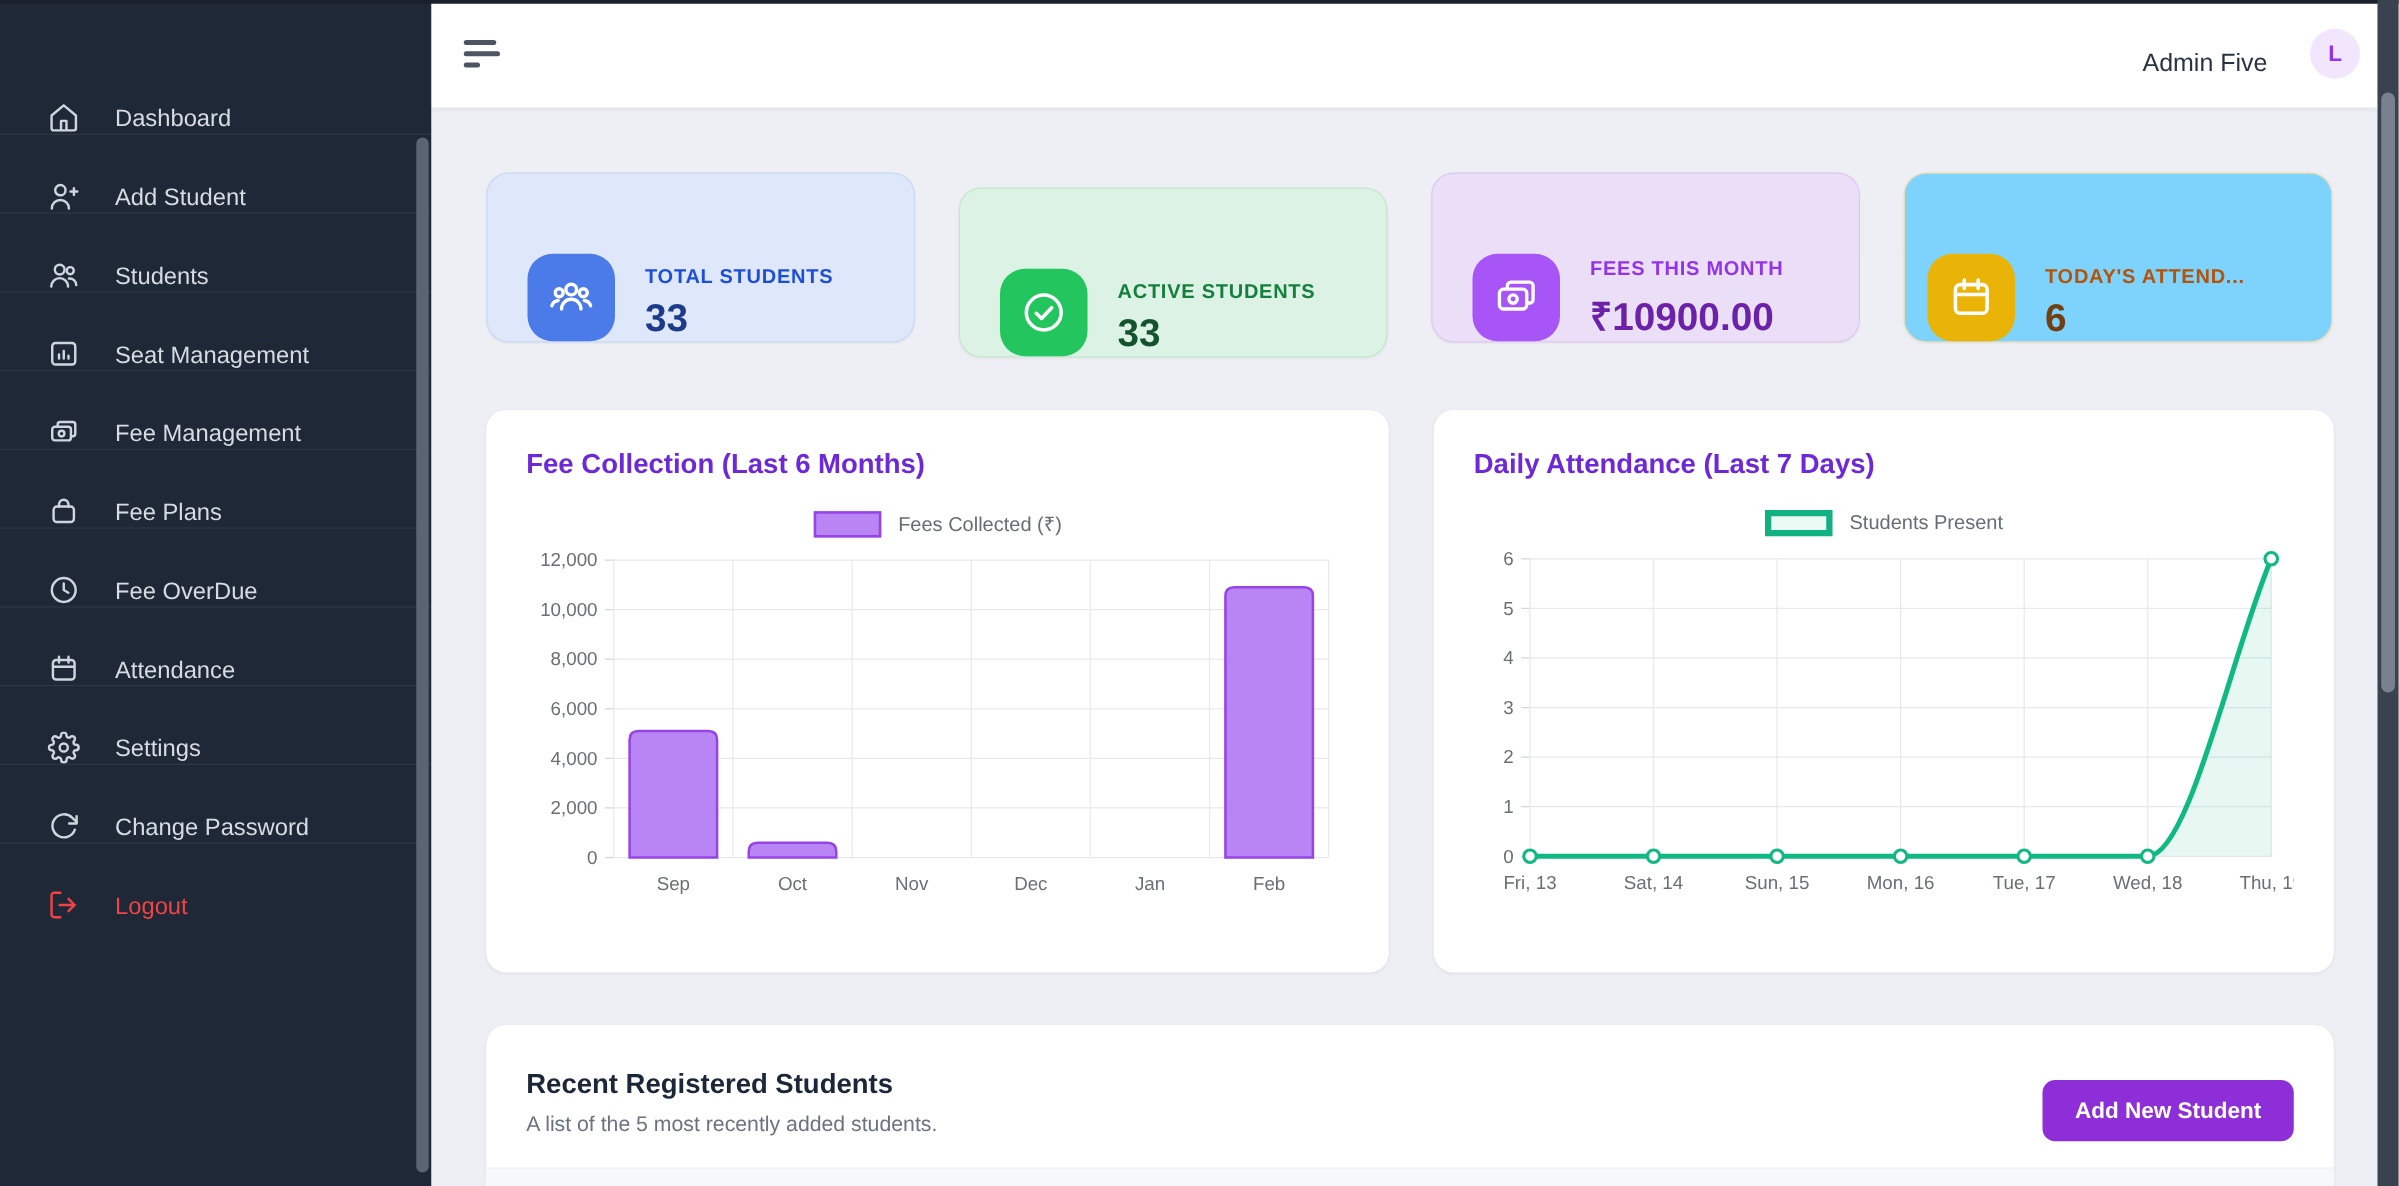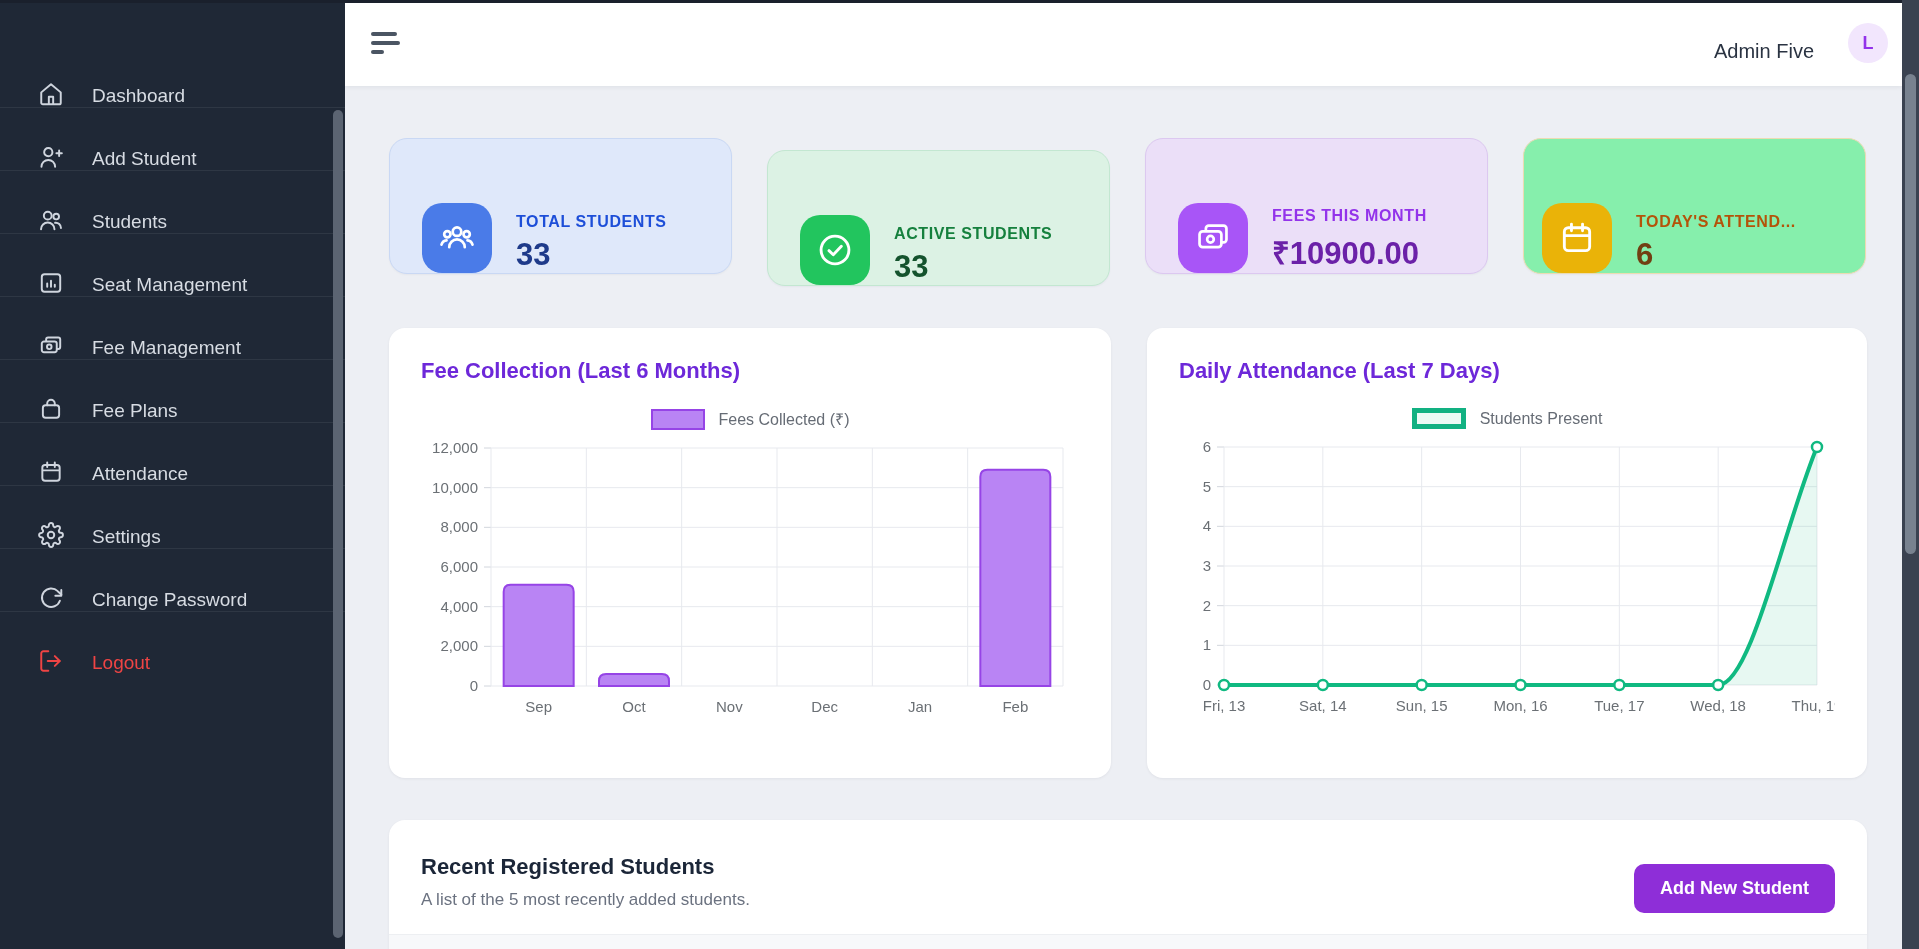--- a/index.html
+++ b/index.html
@@ -43,21 +43,21 @@
                color:#fff; margin-right:24px; flex:0 0 auto; }
   .stat-icon svg { width:38px; height:38px; }
   .stat-title { font-size:16px; font-weight:bold; letter-spacing:.6px; white-space:nowrap; }
   .stat-value { font-size:31px; font-weight:800; margin-top:6px; }
   .c-blue   { background:#dfe8fa; border-color:#c9d8f4; }
   .c-blue   .stat-icon { background:#4a7be8; } .c-blue .stat-title { color:#1d4ed8; } .c-blue .stat-value { color:#1e3a8a; }
   .c-green  { background:#dcf2e4; border-color:#c3e7d1;margin-top:12px; }
   .c-green  .stat-icon { background:#22c55e; } .c-green .stat-title { color:#15803d; } .c-green .stat-value { color:#14532d; }
   .c-purple { background:#ebdff8; border-color:#dcc8f0; }
   .c-purple .stat-icon { background:#a855f7; } .c-purple .stat-title { color:#9333ea; } .c-purple .stat-value { color:#6b21a8; }
-  .c-amber  { background:#86efac; border-color:#ebdcb2;padding-left:18px; }
+  .c-amber  { background:#7dd3fc; border-color:#ebdcb2;padding-left:18px; }
   .c-amber  .stat-icon { background:#eab308; } .c-amber .stat-title { color:#b45309; } .c-amber .stat-value { color:#713f12; }
 
   
   .charts { display:flex; gap:36px; margin-top:42px; }
   .chart-card { background:#fff; border-radius:16px; height:450px; padding:30px 32px; box-shadow:0 1px 3px rgba(16,24,40,.06); }
   .chart-card.left { width:722px; } .chart-card.right { width:720px; }
   .chart-title { font-size:22px; font-weight:600; color:#6d28d9; }
   .legend { display:flex; justify-content:center; align-items:center; gap:14px; margin-top:24px; cursor:pointer; }
   .legend-swatch-bar  { width:54px; height:21px; background:#b984f4; border:2px solid #9644e6; }
   .legend-swatch-line { width:54px; height:21px; background:#ecfaf5; border:5px solid #12b182; }
@@ -142,20 +142,29 @@
     <div class="nav-item">
       <span class="nav-icon">
         <svg viewBox="0 0 24 24" fill="none" stroke="currentColor" stroke-width="1.8" stroke-linecap="round" stroke-linejoin="round">
             <rect x="4.5" y="8.5" width="15" height="11.5" rx="2.5"></rect>
             <path d="M8.5 8.5V7a3.5 3.5 0 0 1 7 0v1.5"></path>
           </svg>
       </span>
       <span class="nav-label">Fee Plans</span>
     </div>
 
+    <div class="nav-item">
+      <span class="nav-icon">
+        <svg viewBox="0 0 24 24" fill="none" stroke="currentColor" stroke-width="1.8" stroke-linecap="round" stroke-linejoin="round">
+            <circle cx="12" cy="12" r="8.8"></circle>
+            <path d="M12 7.2v4.8l3.4 2"></path>
+          </svg>
+      </span>
+      <span class="nav-label">Fee OverDue</span>
+    </div>
 
     <div class="nav-item">
       <span class="nav-icon">
         <svg viewBox="0 0 24 24" fill="none" stroke="currentColor" stroke-width="1.8" stroke-linecap="round" stroke-linejoin="round">
             <rect x="4" y="5.5" width="16" height="14.5" rx="2.5"></rect>
             <path d="M8.5 3.2v4.2M15.5 3.2v4.2M4.5 10.5h15"></path>
           </svg>
       </span>
       <span class="nav-label">Attendance</span>
     </div>

